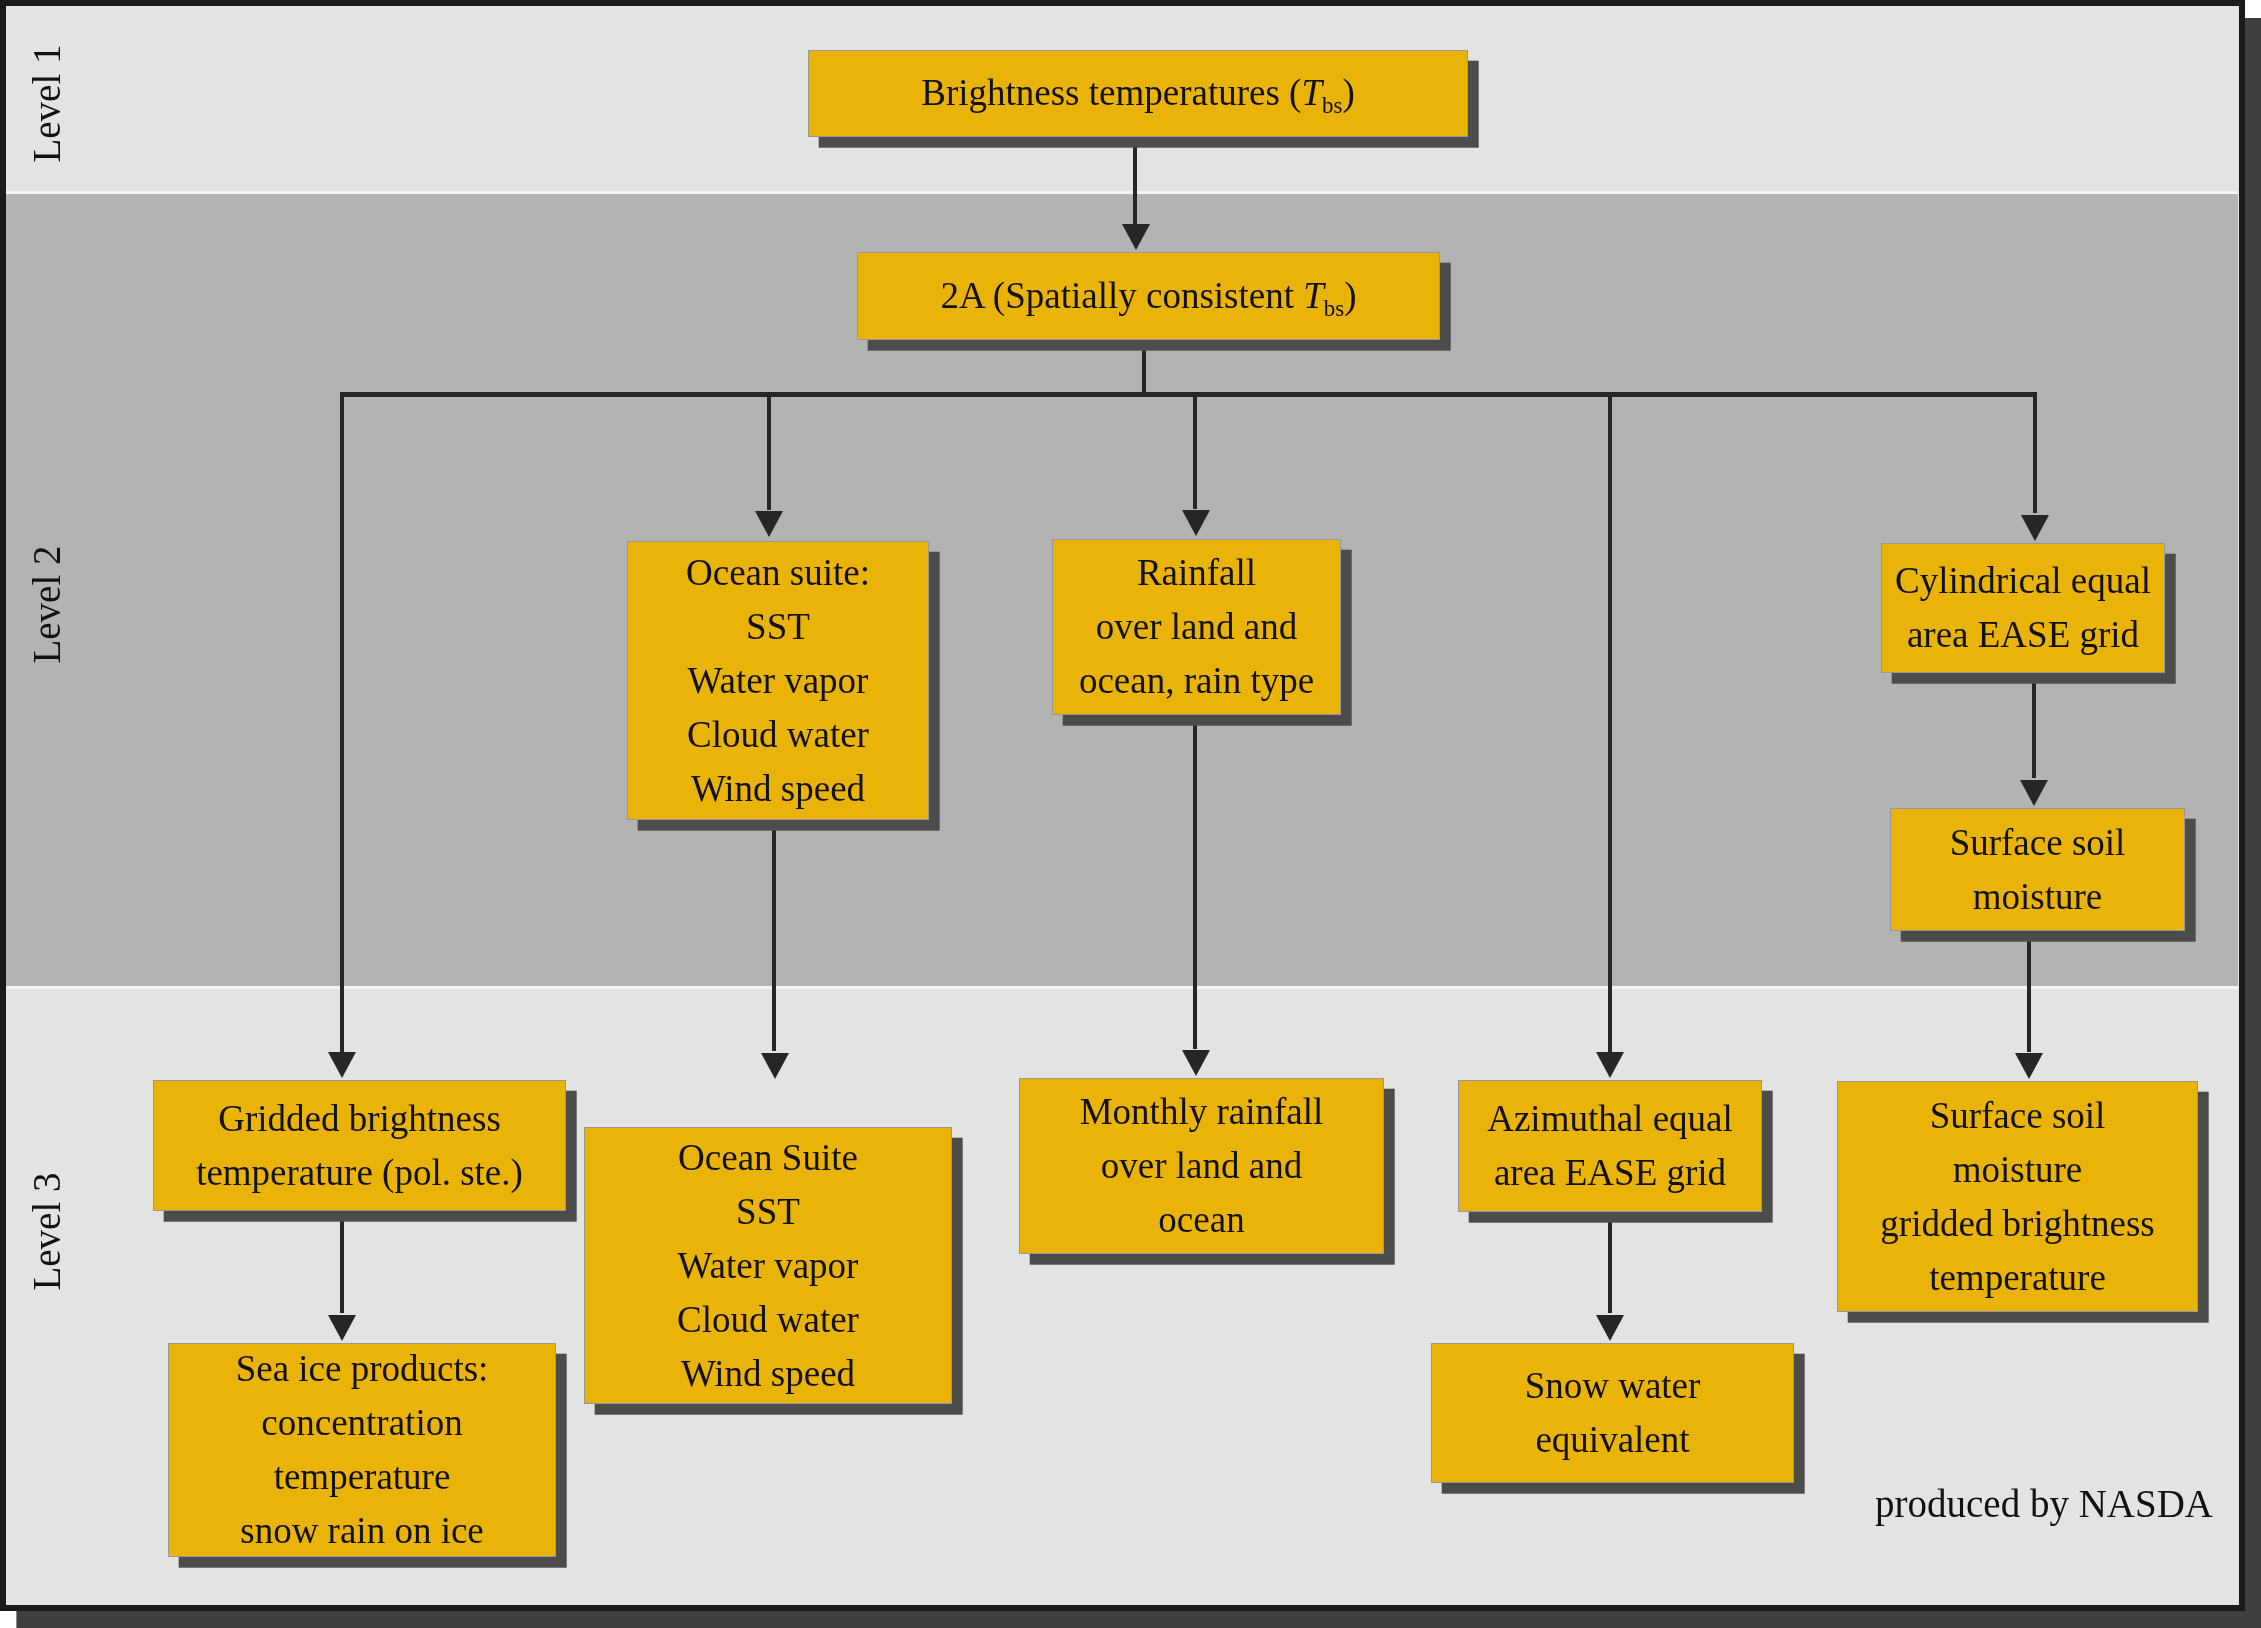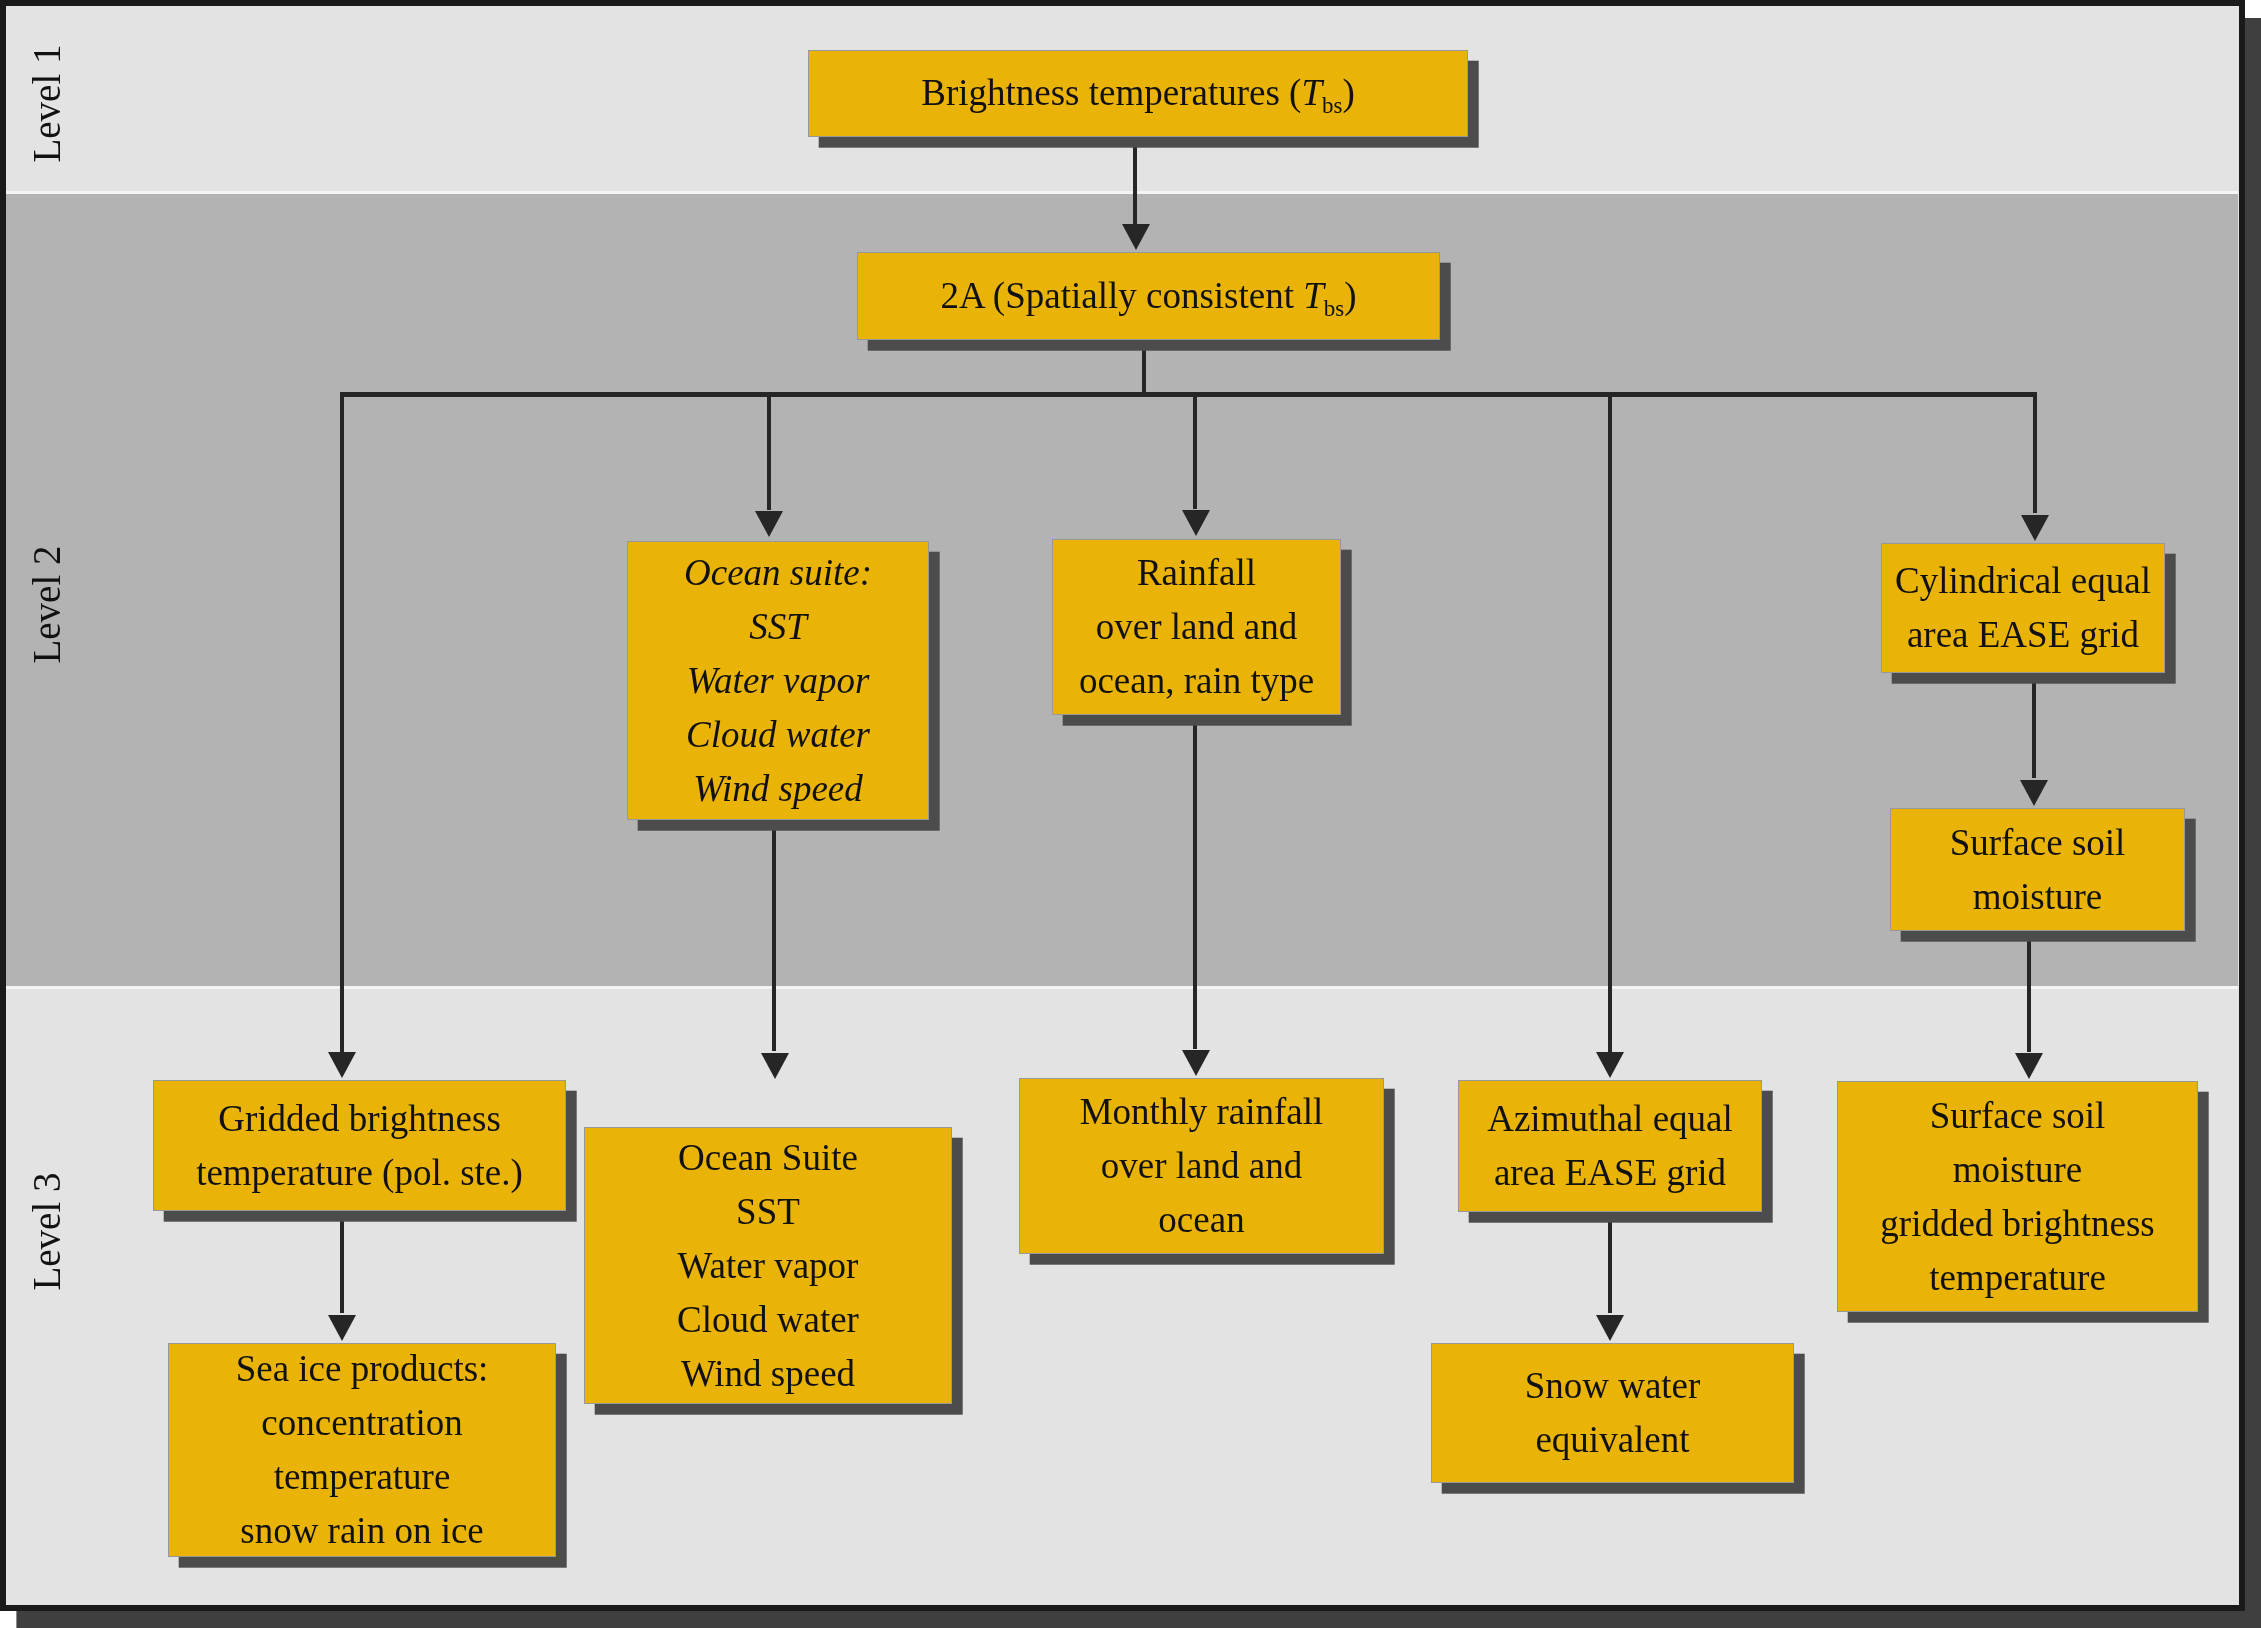--- a/index.html
+++ b/index.html
@@ -82,21 +82,21 @@
   <div class="ah" style="left:1590px;top:1309px;"></div>
 
   <div class="node" style="left:802px;top:44px;width:660px;height:87px;">
     <div class="one"><span>Brightness temperatures (</span><i>T</i><sub>bs</sub><span>)</span></div>
   </div>
 
   <div class="node" style="left:851px;top:246px;width:583px;height:88px;">
     <div class="one"><span>2A (Spatially consistent </span><i>T</i><sub>bs</sub><span>)</span></div>
   </div>
 
-  <div class="node" style="left:621px;top:535px;width:302px;height:279px;font-style:italic;">
+  <div class="node" style="left:621px;top:535px;width:302px;height:279px;">
     <div class="ln">Ocean suite:</div>
     <div class="ln">SST</div>
     <div class="ln">Water vapor</div>
     <div class="ln">Cloud water</div>
     <div class="ln">Wind speed</div>
   </div>
 
   <div class="node" style="left:1046px;top:533px;width:289px;height:176px;">
     <div class="ln">Rainfall</div>
     <div class="ln">over land and</div>
@@ -149,15 +149,16 @@
     <div class="ln">equivalent</div>
   </div>
 
   <div class="node" style="left:1831px;top:1075px;width:361px;height:231px;">
     <div class="ln">Surface soil</div>
     <div class="ln">moisture</div>
     <div class="ln">gridded brightness</div>
     <div class="ln">temperature</div>
   </div>
 
+  <div class="credit" style="left:1789px;top:1475px;width:418px;">produced by NASDA</div>
 
 </div>
 
 
 </body></html>

